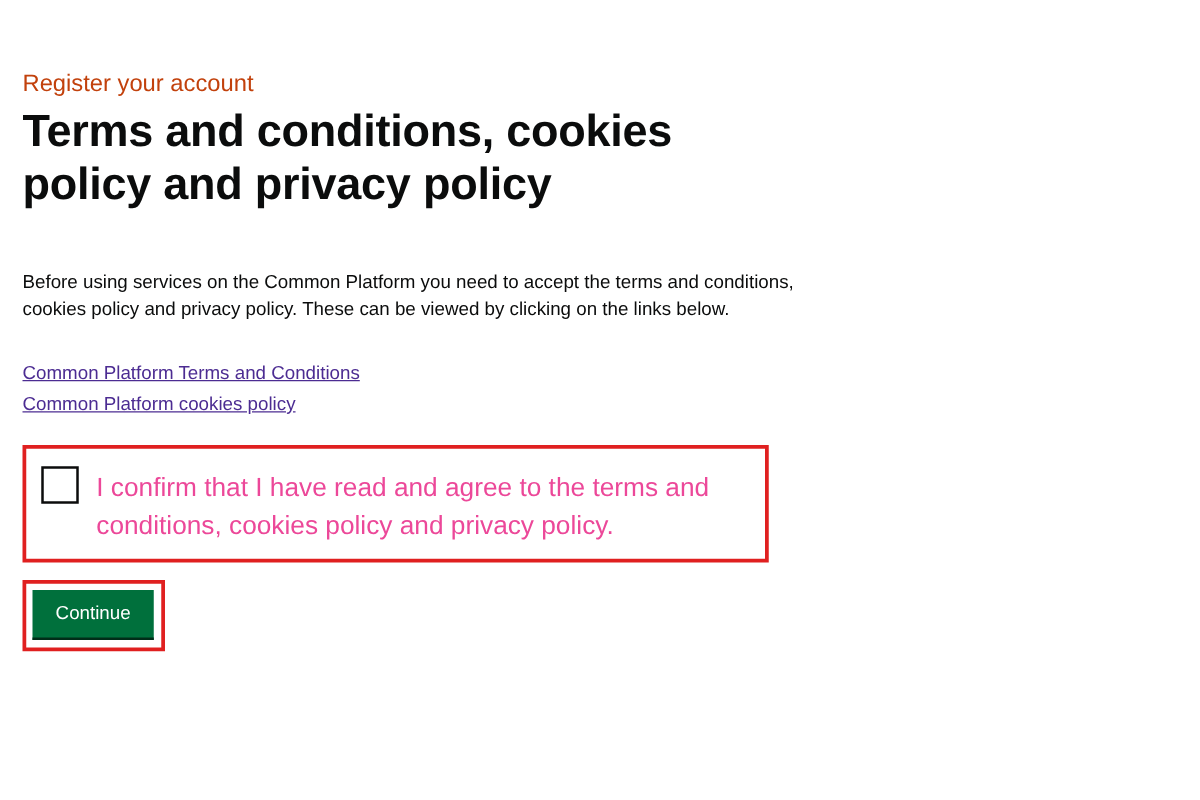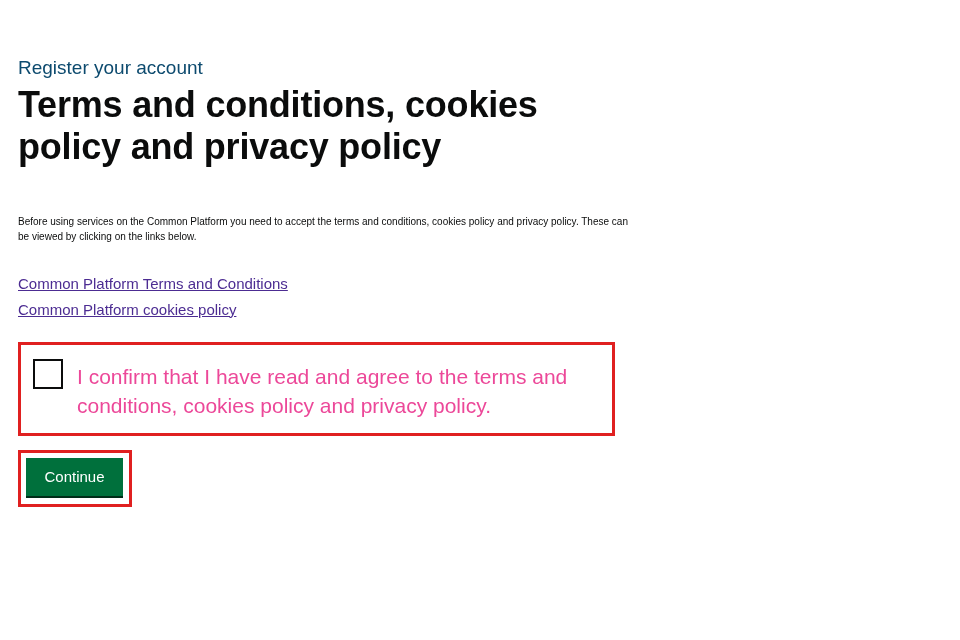--- a/index.html
+++ b/index.html
@@ -17,39 +17,39 @@
   .page {
     position: relative;
     width: 960px;
     height: 640px;
     box-sizing: border-box;
     padding: 56px 0 0 18px;
   }
   .caption {
     font-size: 19px;
     line-height: 1.25;
-    color: #0c4a6e;
+    color: #c2410c;
     margin: 0 0 4px 0;
     font-weight: 400;
   }
   .heading {
     font-size: 36px;
     line-height: 1.16;
     font-weight: bold;
     margin: 0;
     max-width: 620px;
     letter-spacing: -0.2px;
     color: #0b0c0c;
   }
   .body-copy {
     margin-top: 48px;
     max-width: 620px;
   }
   .body-copy p {
-    font-size: 10px;
+    font-size: 15px;
     line-height: 1.45;
     margin: 0 0 20px 0;
     color: #0b0c0c;
   }
   .links {
     margin-top: 30px;
   }
   .links a {
     display: block;
     font-size: 15px;

